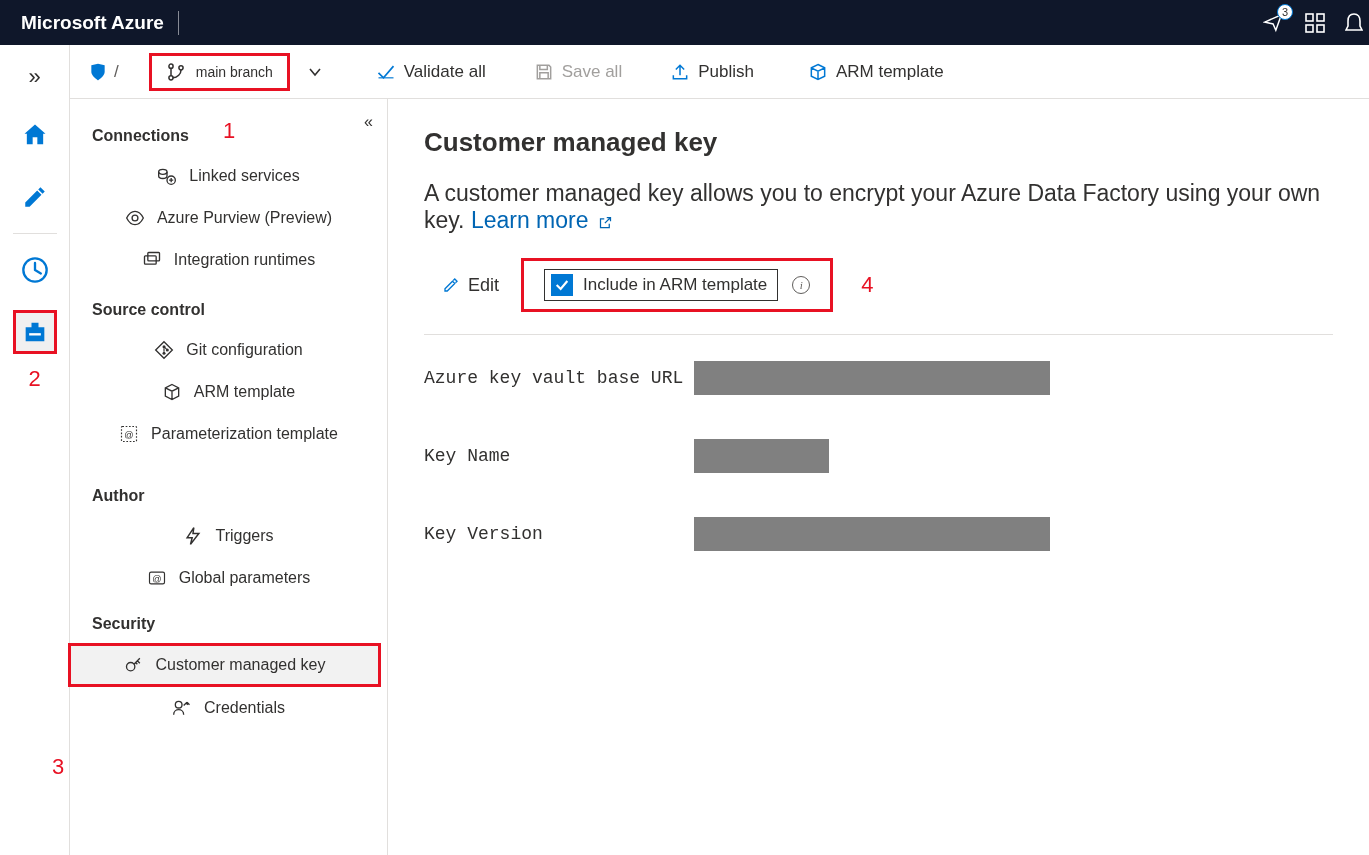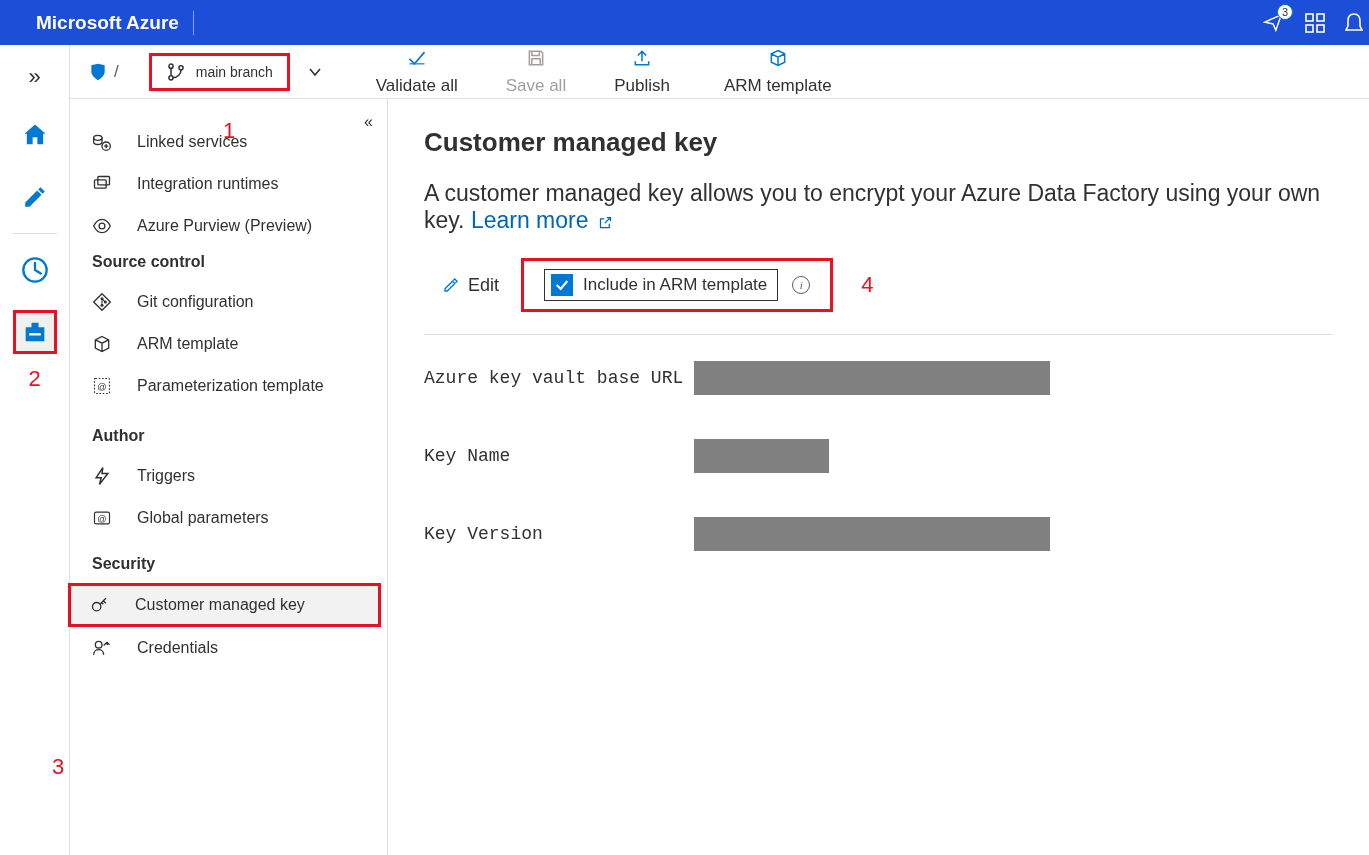--- a/index.html
+++ b/index.html
@@ -6,26 +6,26 @@
   body {
     font-family: "Segoe UI", -apple-system, BlinkMacSystemFont, sans-serif;
     font-size: 14px;
     color: #323130;
     background: #fff;
     width: 1369px;
     height: 855px;
     overflow: hidden;
   }
   .header {
-    background: #1d4ed8;
+    background: #0f172a;
     color: #fff;
     height: 45px;
     display: flex;
     align-items: center;
-    padding: 0 16px 0 36px;
+    padding: 0 16px 0 21px;
     justify-content: space-between;
   }
   .brand {
     font-size: 19px;
     font-weight: 600;
   }
   .header-divider {
     width: 1px;
     height: 24px;
     background: rgba(255,255,255,0.5);
@@ -112,27 +112,25 @@
   .toolbar {
     display: flex;
     align-items: center;
     height: 54px;
     padding: 0 18px;
     gap: 4px;
     border-bottom: 1px solid #e1dfdd;
   }
   .tb-item {
     display: inline-flex;
-    align-items: center;
     gap: 8px;
     padding: 6px 10px;
     font-size: 17px;
     color: #323130;
     cursor: pointer;
-    flex-direction: column;
   }
   .tb-item.disabled { color: #a19f9d; cursor: default; }
   .branch-box {
     border: 3px solid #e81123;
     padding: 6px 14px;
     display: inline-flex;
     align-items: center;
     gap: 10px;
     margin: 0 4px 0 24px;
   }
@@ -169,25 +167,26 @@
   }
   .sb-section {
     font-weight: 600;
     font-size: 16px;
     padding: 6px 22px 10px;
     color: #323130;
   }
   .sb-item {
     display: flex;
     align-items: center;
-    gap: 25px;
+    gap: 12px;
     padding: 11px 22px;
     font-size: 16px;
     cursor: pointer;
     color: #323130;
+    justify-content: center;
   }
   .sb-item.selected {
     background: #f2f2f2;
     border: 3px solid #e81123;
     margin: 0 6px 0 -2px;
     padding: 9px 19px;
   }
   .icon {
     width: 20px;
     height: 20px;
@@ -427,51 +426,52 @@
         <span>ARM template</span>
       </span>
     </div>
     <div class="annot-1">1</div>
 
     <div class="below">
 
       <div class="sidebar">
         <span class="sb-collapse">«</span>
 
+        <div class="sb-section">Connections</div>
         <div class="sb-item">
           <span class="icon">
               <svg width="20" height="20" viewBox="0 0 24 24" fill="none" stroke="#323130" stroke-width="1.6">
                 <ellipse cx="7" cy="7" rx="5" ry="3"></ellipse>
                 <path d="M2 7 L2 12 C2 13.7 4.2 15 7 15 C9.8 15 12 13.7 12 12 L12 7"></path>
                 <circle cx="17" cy="17" r="5"></circle>
                 <path d="M14.5 17 L19.5 17 M17 14.5 L17 19.5"></path>
               </svg>
             </span>
           <span>Linked services</span>
         </div>
         <div class="sb-item">
           <span class="icon">
               <svg width="20" height="20" viewBox="0 0 24 24" fill="none" stroke="#323130" stroke-width="1.6">
+                <path d="M2 12 C5 6 9 4 12 4 C15 4 19 6 22 12 C19 18 15 20 12 20 C9 20 5 18 2 12 Z"></path>
+                <circle cx="12" cy="12" r="3.5"></circle>
+              </svg>
+            </span>
+          <span>Azure Purview (Preview)</span>
+        </div>
+        <div class="sb-item">
+          <span class="icon">
+              <svg width="20" height="20" viewBox="0 0 24 24" fill="none" stroke="#323130" stroke-width="1.6">
                 <rect x="3" y="7" width="14" height="10" rx="1"></rect>
                 <rect x="7" y="3" width="14" height="10" rx="1"></rect>
               </svg>
             </span>
           <span>Integration runtimes</span>
         </div>
-        <div class="sb-item">
-          <span class="icon">
-              <svg width="20" height="20" viewBox="0 0 24 24" fill="none" stroke="#323130" stroke-width="1.6">
-                <path d="M2 12 C5 6 9 4 12 4 C15 4 19 6 22 12 C19 18 15 20 12 20 C9 20 5 18 2 12 Z"></path>
-                <circle cx="12" cy="12" r="3.5"></circle>
-              </svg>
-            </span>
-          <span>Azure Purview (Preview)</span>
-        </div>
-
-        <div class="sb-section" style="">Source control</div>
+
+        <div class="sb-section" style="margin-top:14px">Source control</div>
         <div class="sb-item">
           <span class="icon">
               <svg width="20" height="20" viewBox="0 0 24 24" fill="#323130">
                 <path d="M12 2 L22 12 L12 22 L2 12 Z" fill="none" stroke="#323130" stroke-width="1.6"></path>
                 <circle cx="12" cy="8" r="1.8"></circle>
                 <circle cx="12" cy="16" r="1.8"></circle>
                 <circle cx="16" cy="12" r="1.8"></circle>
                 <path d="M12 9.8 L12 14.2 M12.5 8.5 L15 11" stroke="#323130" stroke-width="1.4"></path>
               </svg>
             </span>
@@ -488,21 +488,21 @@
         <div class="sb-item">
           <span class="icon">
               <svg width="20" height="20" viewBox="0 0 24 24" fill="none" stroke="#323130" stroke-width="1.4" stroke-dasharray="2 2">
                 <rect x="3" y="3" width="18" height="18" rx="1"></rect>
                 <text x="12" y="17" font-size="11" text-anchor="middle" fill="#323130" stroke="none">@</text>
               </svg>
             </span>
           <span>Parameterization template</span>
         </div>
 
-        <div class="sb-section" style="margin-top:14px">Author</div>
+        <div class="sb-section" style="margin-top:26px">Author</div>
         <div class="sb-item">
           <span class="icon">
               <svg width="20" height="20" viewBox="0 0 24 24" fill="none" stroke="#323130" stroke-width="1.8">
                 <path d="M13 2 L5 14 L11 14 L9 22 L19 9 L12 9 Z"></path>
               </svg>
             </span>
           <span>Triggers</span>
         </div>
         <div class="sb-item">
           <span class="icon">

